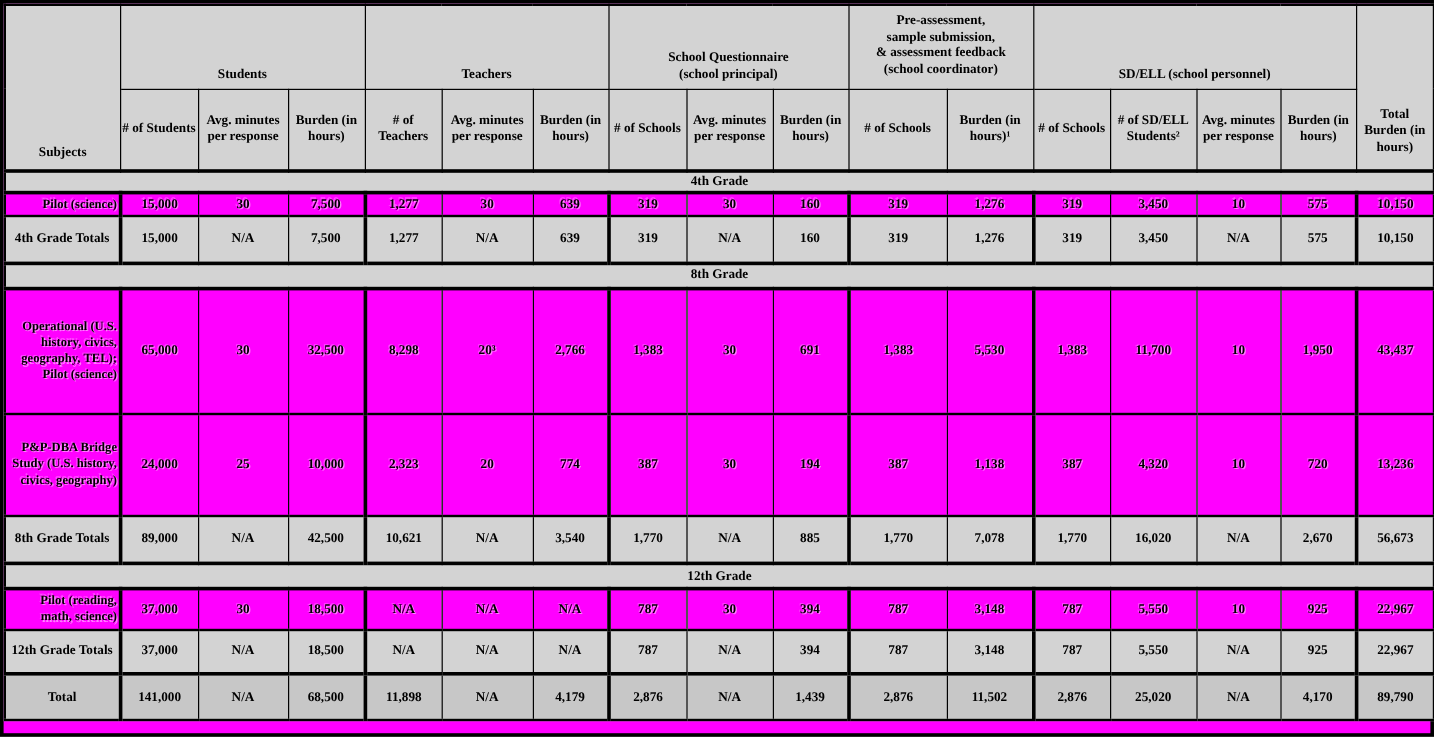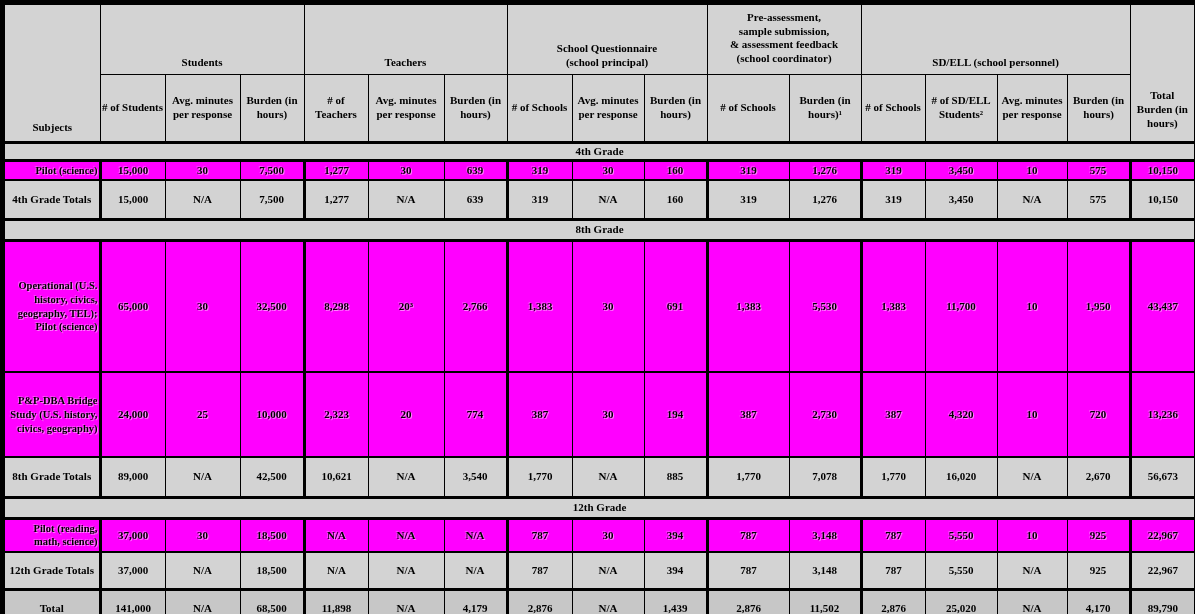--- a/index.html
+++ b/index.html
@@ -148,21 +148,21 @@
       <td>1,276</td>
       <td>319</td>
       <td>3,450</td>
       <td>N/A</td>
       <td>575</td>
       <td>10,150</td>
     </tr>
     <tr class="band" style="height:21px">
       <td colspan="17">8th Grade</td>
     </tr>
-    <tr class="cells magenta" style="height:132px">
+    <tr class="cells magenta" style="height:104px">
       <td class="label">Operational (U.S. history, civics, geography, TEL); Pilot (science)</td>
       <td>65,000</td>
       <td>30</td>
       <td>32,500</td>
       <td>8,298</td>
       <td>20³</td>
       <td>2,766</td>
       <td>1,383</td>
       <td>30</td>
       <td>691</td>
@@ -179,21 +179,21 @@
       <td>24,000</td>
       <td>25</td>
       <td>10,000</td>
       <td>2,323</td>
       <td>20</td>
       <td>774</td>
       <td>387</td>
       <td>30</td>
       <td>194</td>
       <td>387</td>
-      <td>2,730</td>
+      <td>1,138</td>
       <td>387</td>
       <td>4,320</td>
       <td>10</td>
       <td>720</td>
       <td>13,236</td>
     </tr>
     <tr class="cells totals" style="height:40px">
       <td class="label">8th Grade Totals</td>
       <td>89,000</td>
       <td>N/A</td>

